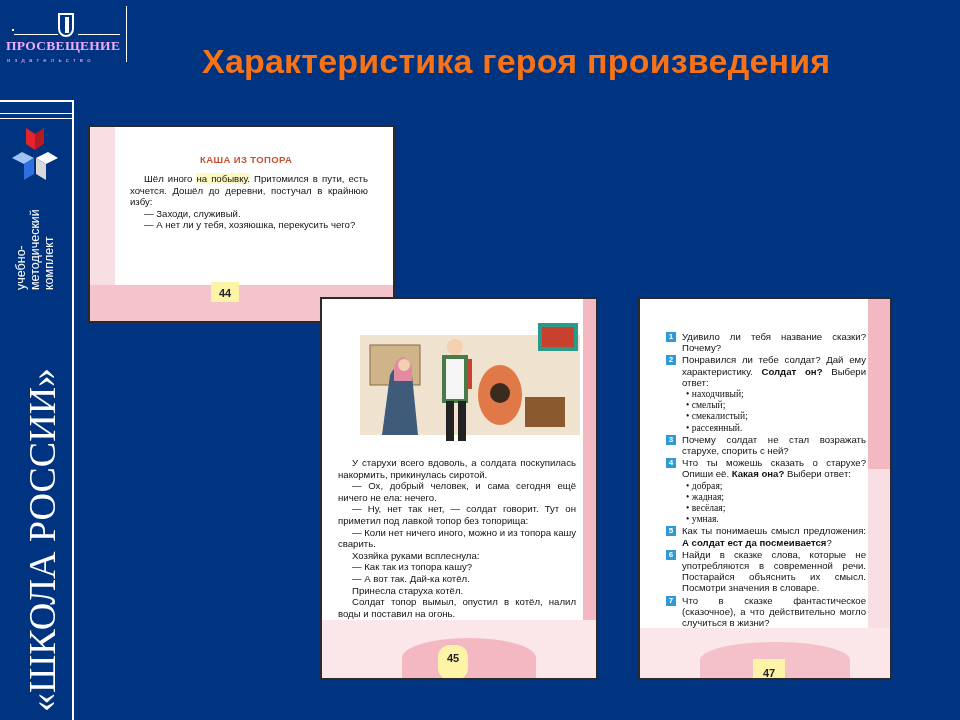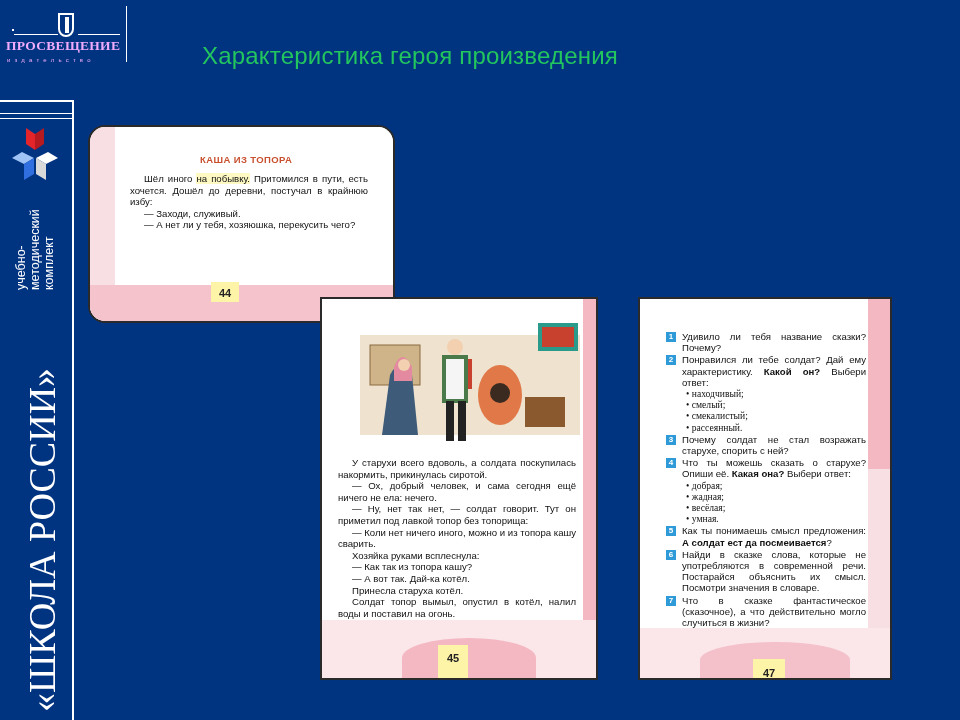--- a/index.html
+++ b/index.html
@@ -18,21 +18,21 @@
   .logo-line { position: absolute; top: 26px; height: 1px; background: #fff; }
   .logo-dot { position: absolute; left: 8px; top: 21px; width: 2px; height: 2px; background: #fff; }
   .logo-name { position: absolute; left: 2px; top: 30px; font-family: "Liberation Serif", serif; font-size: 13.5px; font-weight: bold; letter-spacing: 0.3px; }
   .logo-sub { position: absolute; left: 3px; top: 49px; font-size: 6px; letter-spacing: 4.2px; }
 
   .star { position: absolute; left: 8px; top: 124px; width: 54px; height: 62px; }
 
   .vtext-small { position: absolute; left: 14px; top: 290px; transform: rotate(-90deg); transform-origin: 0 0; color: #fff; font-size: 12.5px; line-height: 14px; width: 110px; }
   .vtext-big { position: absolute; left: 22px; top: 712px; transform: rotate(-90deg); transform-origin: 0 0; color: #fff; font-family: "Liberation Serif", serif; font-size: 38px; line-height: 40px; white-space: nowrap; }
 
-  .title { position: absolute; left: 202px; top: 42px; color: #22c55e; font-size: 24px; font-weight: normal; letter-spacing: 0.2px; white-space: nowrap; }
+  .title { position: absolute; left: 202px; top: 42px; color: #f97316; font-size: 34px; font-weight: bold; letter-spacing: 0.2px; white-space: nowrap; }
 
   
   .page { position: absolute; background: #fff; border: 2px solid #2a2a2a; overflow: hidden; }
   .pink-l { position: absolute; left: 0; top: 0; bottom: 0; background: #f8dfe3; }
   .pink-r { position: absolute; right: 0; top: 0; bottom: 0; background: #f8dfe3; }
   .pink-strip { position: absolute; background: #f4b8c2; }
   .pink-band { position: absolute; left: 0; right: 0; bottom: 0; background: #fbe6ea; }
   .page-num { position: absolute; background: #fdf4a8; font-weight: bold; font-size: 11px; color: #222; text-align: center; }
   .page-body { position: absolute; color: #111; font-size: 9.6px; line-height: 11.6px; text-align: justify; }
   .ind { text-indent: 14px; }
@@ -78,21 +78,21 @@
 
   <div class="vtext-small" style="white-space:pre;">учебно-
 методический
 комплект</div>
   <div class="vtext-big">«ШКОЛА РОССИИ»</div>
 </div>
 <div class="top-vline"></div>
 
 <div class="title">Характеристика героя произведения</div>
 
-<div class="page" style="left:88px;top:125px;width:307px;height:198px;border-radius:17px;">
+<div class="page" style="left:88px;top:125px;width:307px;height:198px;">
   <div class="pink-l" style="width:25px;"></div>
   <div class="pink-strip" style="left:0;right:0;bottom:0;height:36px;background:#f5c3cb;"></div>
   <div style="position:absolute;left:25px;top:0;right:0;bottom:38px;background:#fff;"></div>
   <div class="p44-title">КАША ИЗ ТОПОРА</div>
   <div class="page-body" style="left:40px;top:46px;width:238px;">
     <p class="ind"><span>Шёл иного </span><span class="hl">на побывку.</span><span> Притомился в пути, есть хочется. Дошёл до деревни, постучал в крайнюю избу:</span></p>
     <p class="ind">— Заходи, служивый.</p>
     <p class="ind">— А нет ли у тебя, хозяюшка, перекусить чего?</p>
   </div>
   <div class="page-num" style="left:121px;top:155px;width:28px;height:20px;line-height:22px;">44</div>
@@ -127,39 +127,39 @@
     <p class="ind">У старухи всего вдоволь, а солдата поскупилась накормить, прикинулась сиротой.</p>
     <p class="ind">— Ох, добрый человек, и сама сегодня ещё ничего не ела: нечего.</p>
     <p class="ind">— Ну, нет так нет, — солдат говорит. Тут он приметил под лавкой топор без топорища:</p>
     <p class="ind">— Коли нет ничего иного, можно и из топора кашу сварить.</p>
     <p class="ind">Хозяйка руками всплеснула:</p>
     <p class="ind">— Как так из топора кашу?</p>
     <p class="ind">— А вот так. Дай-ка котёл.</p>
     <p class="ind">Принесла старуха котёл.</p>
     <p class="ind">Солдат топор вымыл, опустил в котёл, налил воды и поставил на огонь.</p>
   </div>
-  <div class="page-num" style="left:116px;top:346px;width:30px;height:35px;line-height:26px;">45</div>
+  <div class="page-num" style="left:116px;top:346px;width:30px;height:35px;line-height:26px;border-radius:12px;">45</div>
 </div>
 
 <div class="page" style="left:638px;top:297px;width:254px;height:383px;">
   <div class="pink-strip" style="right:0;top:0;height:170px;width:22px;"></div>
   <div class="pink-r" style="top:170px;width:22px;"></div>
   <div class="pink-band" style="height:50px;"></div>
   <div style="position:absolute;left:60px;right:40px;bottom:0;height:36px;background:#f4c0c9;border-radius:50% 50% 0 0;"></div>
   <div style="position:absolute;left:0;top:0;right:22px;bottom:50px;background:#fff;"></div>
 
   <div class="page-body" style="left:26px;top:32px;width:200px;line-height:11.2px;">
     <ul class="q-list">
       <li class="q-item">
         <span class="q-num">1</span>
         <span>Удивило ли тебя название сказки? Почему?</span>
       </li>
       <li class="q-item">
         <span class="q-num">2</span>
-        <span>Понравился ли тебе солдат? Дай ему характеристику. </span><b>Какой он?</b><span> Выбери ответ:</span>
+        <span>Понравился ли тебе солдат? Дай ему характеристику. </span><b>Солдат он?</b><span> Выбери ответ:</span>
         <ul class="bullets">
           <li>находчивый;</li>
           <li>смелый;</li>
           <li>смекалистый;</li>
           <li>рассеянный.</li>
         </ul>
       </li>
       <li class="q-item">
         <span class="q-num">3</span>
         <span>Почему солдат не стал возражать старухе, спорить с ней?</span>

